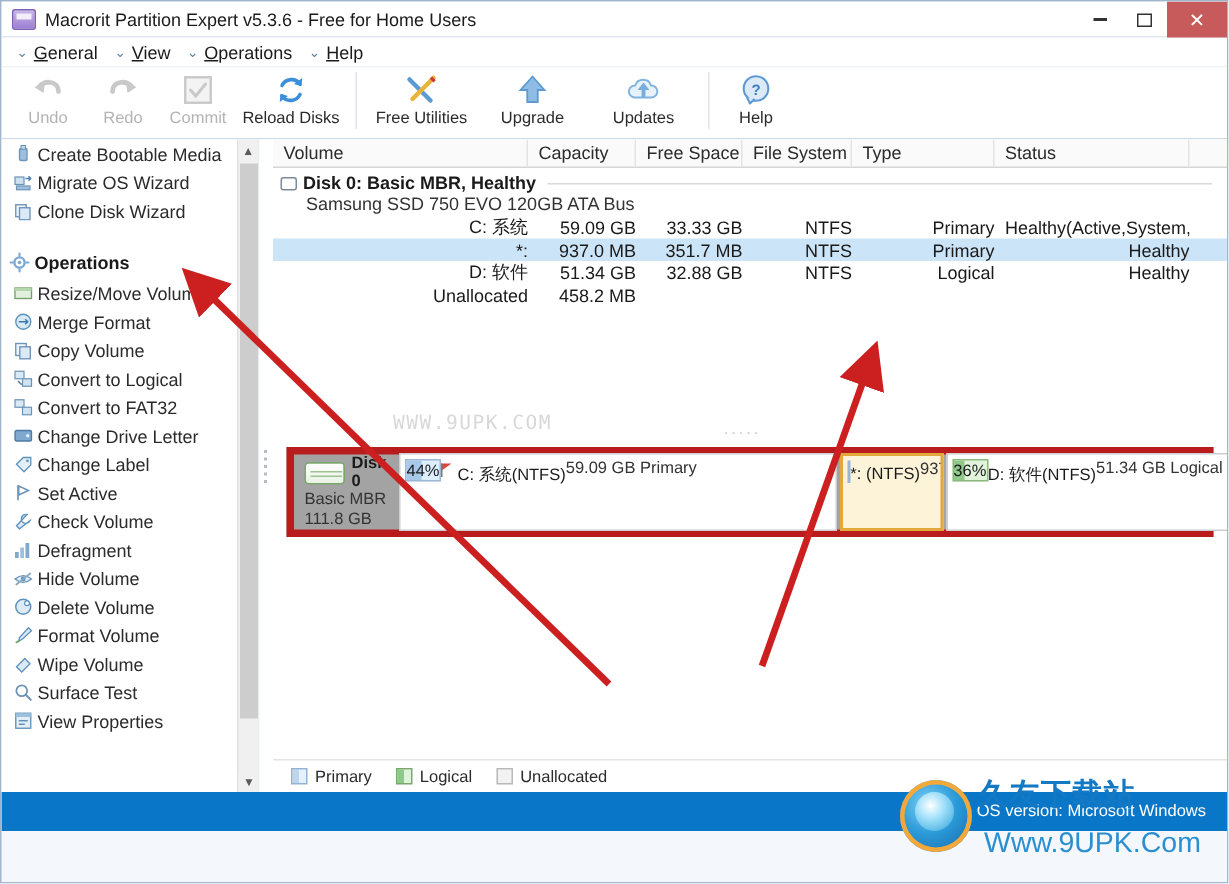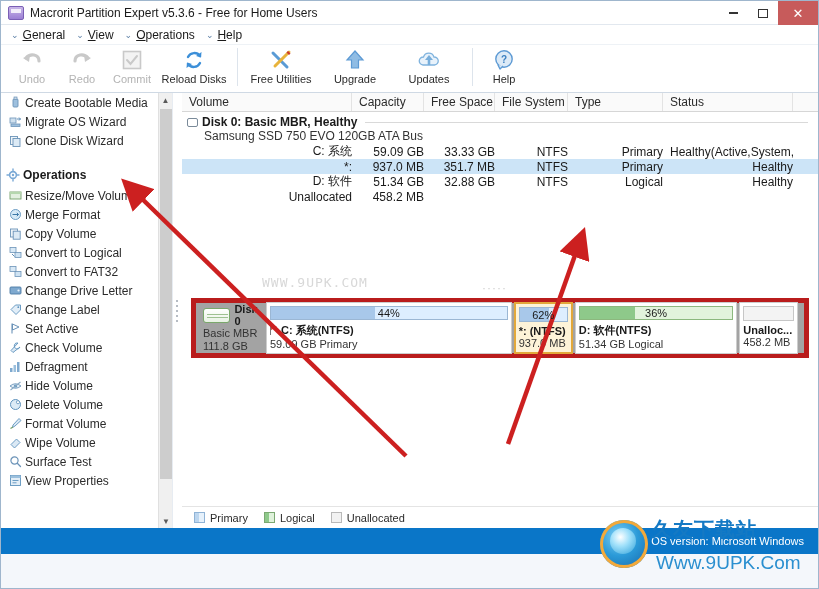--- a/index.html
+++ b/index.html
@@ -276,21 +276,21 @@
   .di-line { font-size: 11px; color: #333; line-height: 13px; }
 
   #parts {
     flex: 1; display: flex; height: 52px; align-items: stretch;
   }
   .part {
     background: #ffffff;
     border: 1px solid #cdcdcd;
     margin-right: 2px;
     padding: 3px;
-    display: flex; flex-direction: column;
+    display: flex; flex-direction: row;
     overflow: hidden;
     position: relative;
   }
   .part.sel {
     border: 2px solid #e3a83a;
     background: #fdf3d8;
   }
   .usebar {
     height: 15px;
     border: 1px solid #9bb7d4;
@@ -304,23 +304,23 @@
   .usebar .pct {
     position: relative; z-index: 2;
     font-size: 11px; color: #1a1a1a;
   }
   .usebar.blue { background: #ddeeff; }
   .usebar.blue .fill { background: #a8c8ea; }
   .usebar.green { border-color: #8cb87e; background: #e2f3dc; }
   .usebar.green .fill { background: #8ec98a; }
   .usebar.empty { border-color: #c6c6c6; background: #f3f3f3; }
   .p-title {
-    font-size: 11px; font-weight: bold; color: #1a1a1a;
+    font-size: 11px; font-weight: normal; color: #1a1a1a;
     margin-top: 3px; white-space: nowrap;
-    display: flex; align-items: center;
+    display: flex; align-items: flex-start;
   }
   .p-sub {
     font-size: 11px; color: #333; white-space: nowrap;
   }
   .flag {
     display:inline-block; width:9px; height:9px; margin-right:2px;
     position: relative;
   }
   .flag::before {
     content:""; position:absolute; left:0; top:0;

